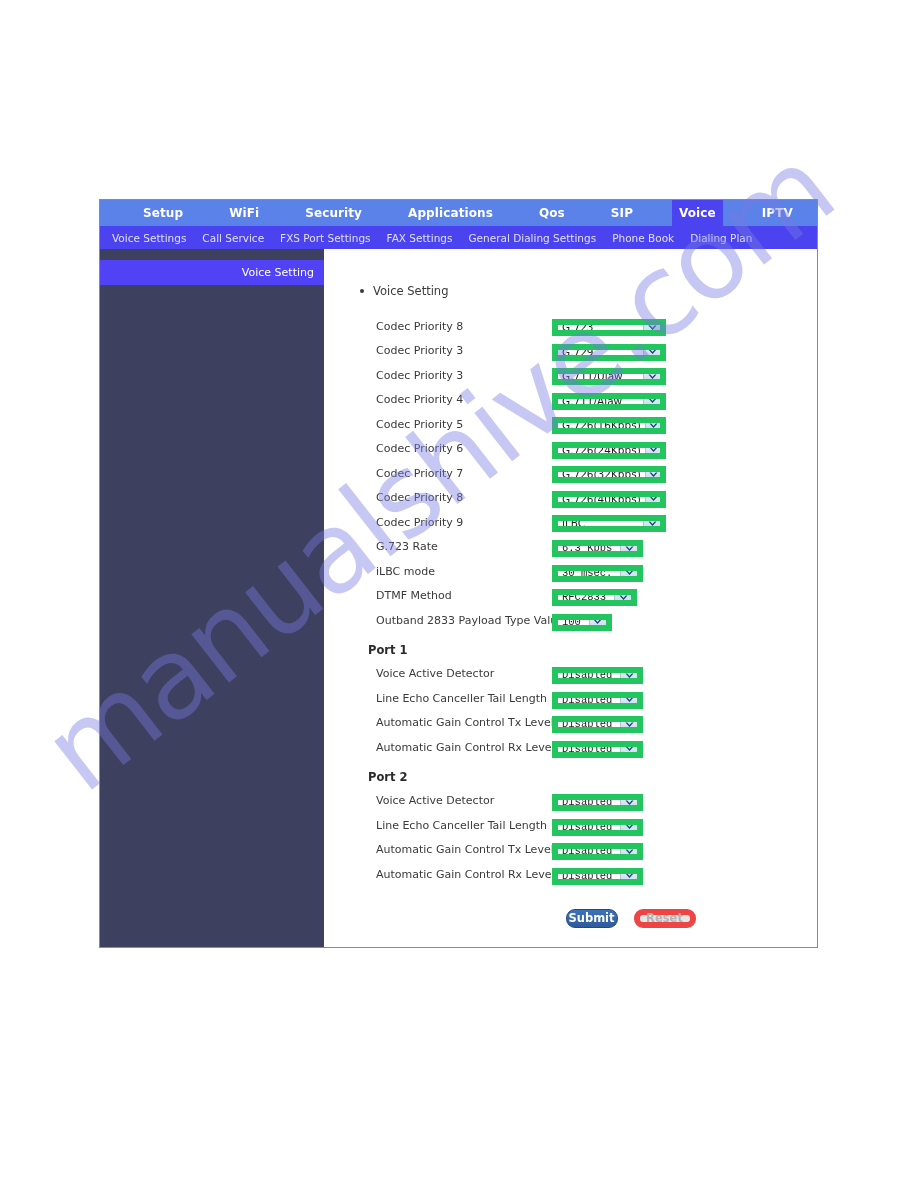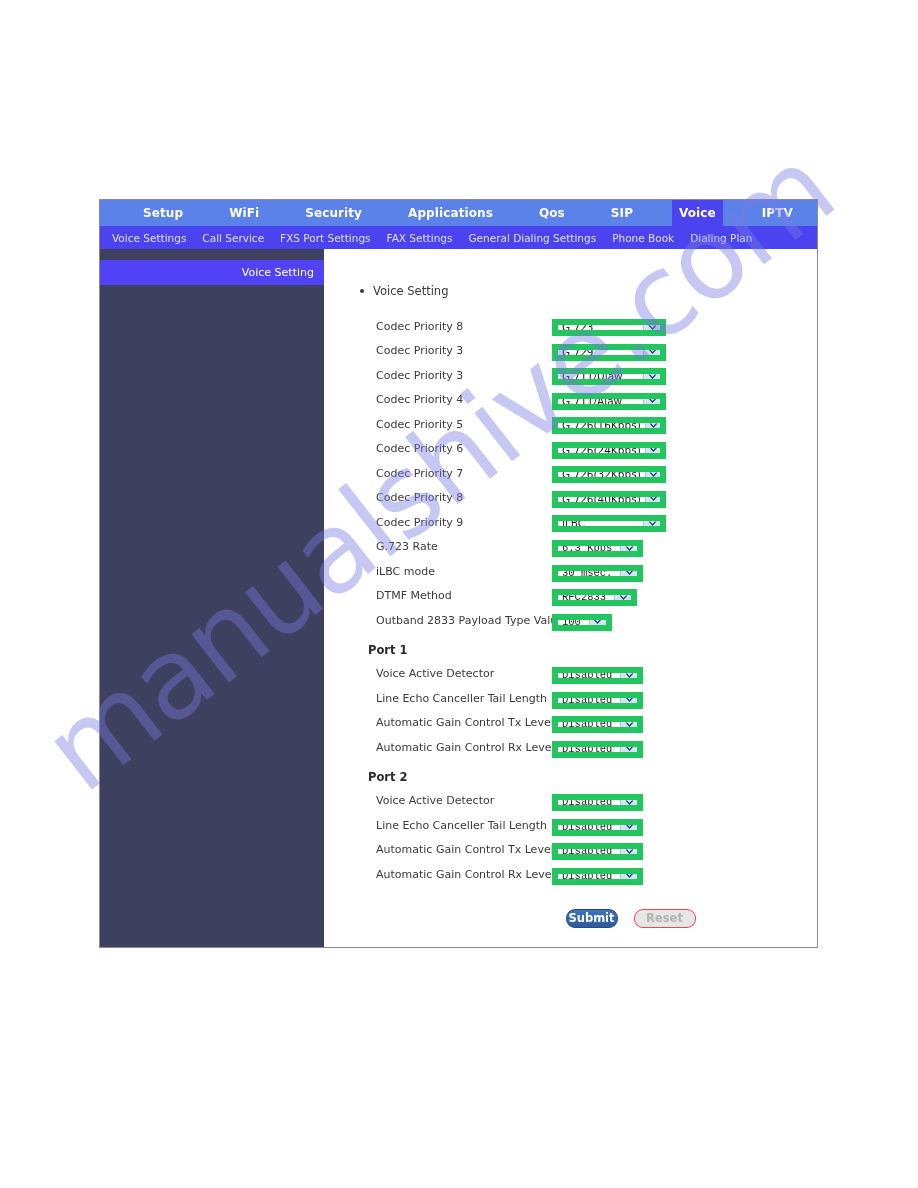--- a/index.html
+++ b/index.html
@@ -238,21 +238,21 @@
   }
   .btn.primary {
     background: linear-gradient(to bottom, #3e72b8 0%, #2d5b9c 100%);
     color: #ffffff;
     border: 1px solid #24497d;
     width: 52px; height: 19px;
   }
   .btn.disabled {
     background: #e6e6e6;
     color: #b3b3b3;
-    border: 1px solid #ef4444;
+    border: 6px solid #ef4444;
     width: 62px; height: 19px;
   }
 </style>
 </head>
 <body>
 
 <div id="watermark">
   <div class="wm-text">manualshive.com</div>
 </div>
 

